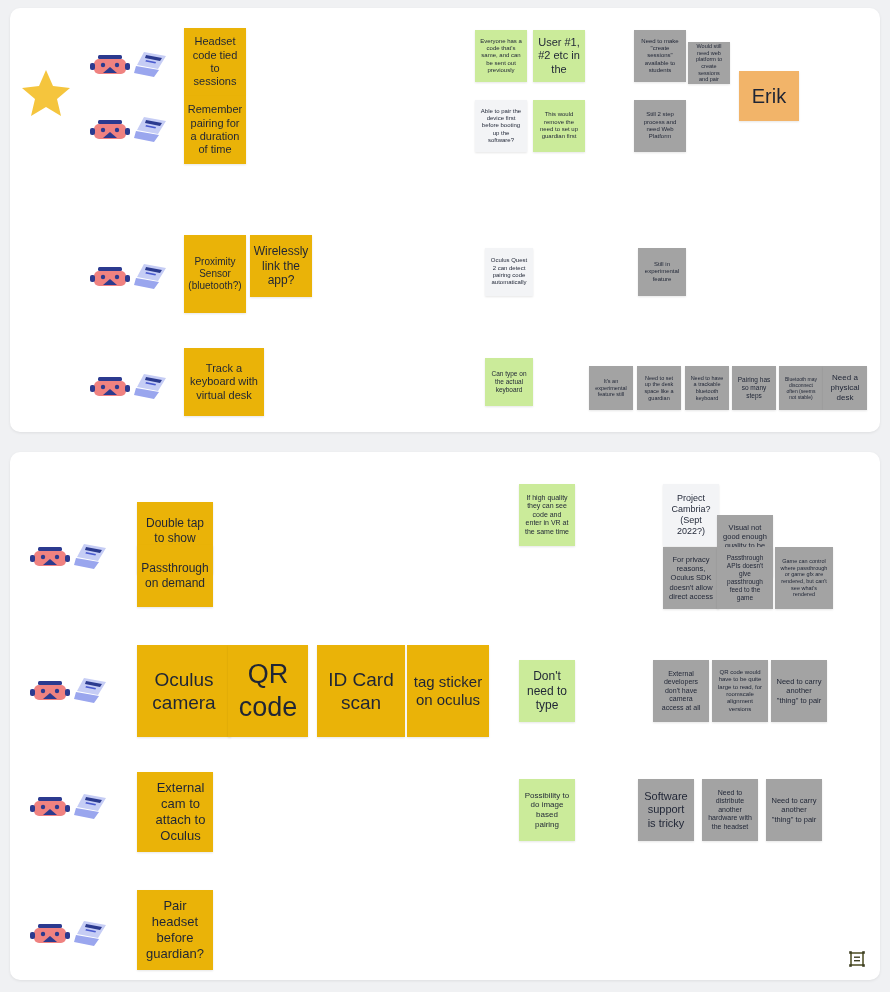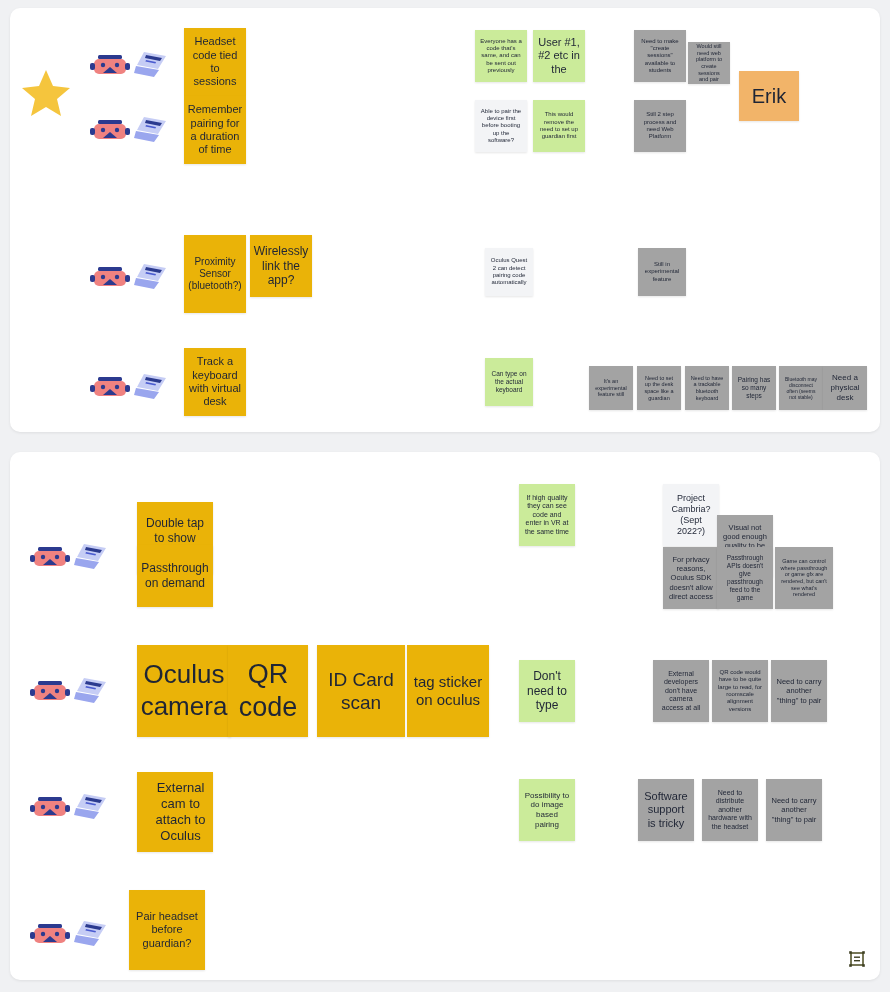--- a/index.html
+++ b/index.html
@@ -144,21 +144,21 @@
       <circle cx="27" cy="11" r="2.2" fill="#2b3a8f"></circle>
     </svg>
     <svg class="laptop" viewBox="0 0 34 30">
       <path d="M10 2 L32 6 L24 19 L3 15 Z" fill="#c6cdf5"></path>
       <path d="M12 5 L28 8 L26 11 L11 8 Z" fill="#2b3a8f"></path>
       <path d="M12 10 L22 12 L21.4 13.6 L11.4 11.6 Z" fill="#4a5bd0"></path>
       <path d="M2 16 L25 20 L20 27 L0 23 Z" fill="#9aa6ee"></path>
     </svg>
   </div>
 
-  <div class="note yellow" style="left:174px;top:340px;width:62px;height:68px;font-size:11px;">Track a keyboard with virtual desk</div>
+  <div class="note yellow" style="left:174px;top:340px;width:80px;height:68px;font-size:11px;">Track a keyboard with virtual desk</div>
 
   <div class="note green" style="left:475px;top:350px;width:48px;height:48px;font-size:6.5px;">Can type on the actual keyboard</div>
 
   <div class="note red" style="left:579px;top:358px;width:44px;height:44px;font-size:5.5px;">It's an experimental feature still</div>
   <div class="note red" style="left:627px;top:358px;width:44px;height:44px;font-size:5.5px;">Need to set up the desk space like a guardian</div>
   <div class="note red" style="left:675px;top:358px;width:44px;height:44px;font-size:5.5px;">Need to have a trackable bluetooth keyboard</div>
   <div class="note red" style="left:722px;top:358px;width:44px;height:44px;font-size:6.5px;">Pairing has so many steps</div>
   <div class="note red" style="left:769px;top:358px;width:44px;height:44px;font-size:5px;">Bluetooth may disconnect often (seems not stable)</div>
   <div class="note red" style="left:813px;top:358px;width:44px;height:44px;font-size:8px;">Need a physical desk</div>
 </div>
@@ -205,21 +205,21 @@
       <circle cx="27" cy="11" r="2.2" fill="#2b3a8f"></circle>
     </svg>
     <svg class="laptop" viewBox="0 0 34 30">
       <path d="M10 2 L32 6 L24 19 L3 15 Z" fill="#c6cdf5"></path>
       <path d="M12 5 L28 8 L26 11 L11 8 Z" fill="#2b3a8f"></path>
       <path d="M12 10 L22 12 L21.4 13.6 L11.4 11.6 Z" fill="#4a5bd0"></path>
       <path d="M2 16 L25 20 L20 27 L0 23 Z" fill="#9aa6ee"></path>
     </svg>
   </div>
 
-  <div class="note yellow" style="left:127px;top:193px;width:94px;height:92px;font-size:26px;">Oculus camera</div>
+  <div class="note yellow" style="left:127px;top:193px;width:94px;height:92px;font-size:19px;">Oculus camera</div>
   <div class="note yellow" style="left:218px;top:193px;width:80px;height:92px;font-size:27px;">QR code</div>
   <div class="note yellow" style="left:307px;top:193px;width:88px;height:92px;font-size:19px;">ID Card scan</div>
   <div class="note yellow" style="left:397px;top:193px;width:82px;height:92px;font-size:15px;">tag sticker on oculus</div>
 
   <div class="note green" style="left:509px;top:208px;width:56px;height:62px;font-size:12px;">Don't need to type</div>
 
   <div class="note red" style="left:643px;top:208px;width:56px;height:62px;font-size:7px;">External developers don't have camera access at all</div>
   <div class="note red" style="left:702px;top:208px;width:56px;height:62px;font-size:6px;">QR code would have to be quite large to read, for roomscale alignment versions</div>
   <div class="note red" style="left:761px;top:208px;width:56px;height:62px;font-size:7.5px;">Need to carry another "thing" to pair</div>
 
@@ -260,21 +260,21 @@
       <circle cx="27" cy="11" r="2.2" fill="#2b3a8f"></circle>
     </svg>
     <svg class="laptop" viewBox="0 0 34 30">
       <path d="M10 2 L32 6 L24 19 L3 15 Z" fill="#c6cdf5"></path>
       <path d="M12 5 L28 8 L26 11 L11 8 Z" fill="#2b3a8f"></path>
       <path d="M12 10 L22 12 L21.4 13.6 L11.4 11.6 Z" fill="#4a5bd0"></path>
       <path d="M2 16 L25 20 L20 27 L0 23 Z" fill="#9aa6ee"></path>
     </svg>
   </div>
 
-  <div class="note yellow" style="left:119px;top:438px;width:76px;height:80px;font-size:11px;">Pair headset before guardian?</div>
+  <div class="note yellow" style="left:127px;top:438px;width:76px;height:80px;font-size:13px;">Pair headset before guardian?</div>
 
   <div class="badge">
     <svg width="18" height="18" viewBox="0 0 18 18">
       <rect x="3" y="3" width="12" height="12" fill="none" stroke="#55562e" stroke-width="1.6"></rect>
       <rect x="1.2" y="1.2" width="2.6" height="2.6" fill="#3f4023"></rect>
       <rect x="14.2" y="1.2" width="2.6" height="2.6" fill="#3f4023"></rect>
       <rect x="1.2" y="14.2" width="2.6" height="2.6" fill="#3f4023"></rect>
       <rect x="14.2" y="14.2" width="2.6" height="2.6" fill="#3f4023"></rect>
       <rect x="6" y="6.5" width="6" height="1.4" fill="#3f4023"></rect>
       <rect x="6" y="10" width="6" height="1.4" fill="#3f4023"></rect>

